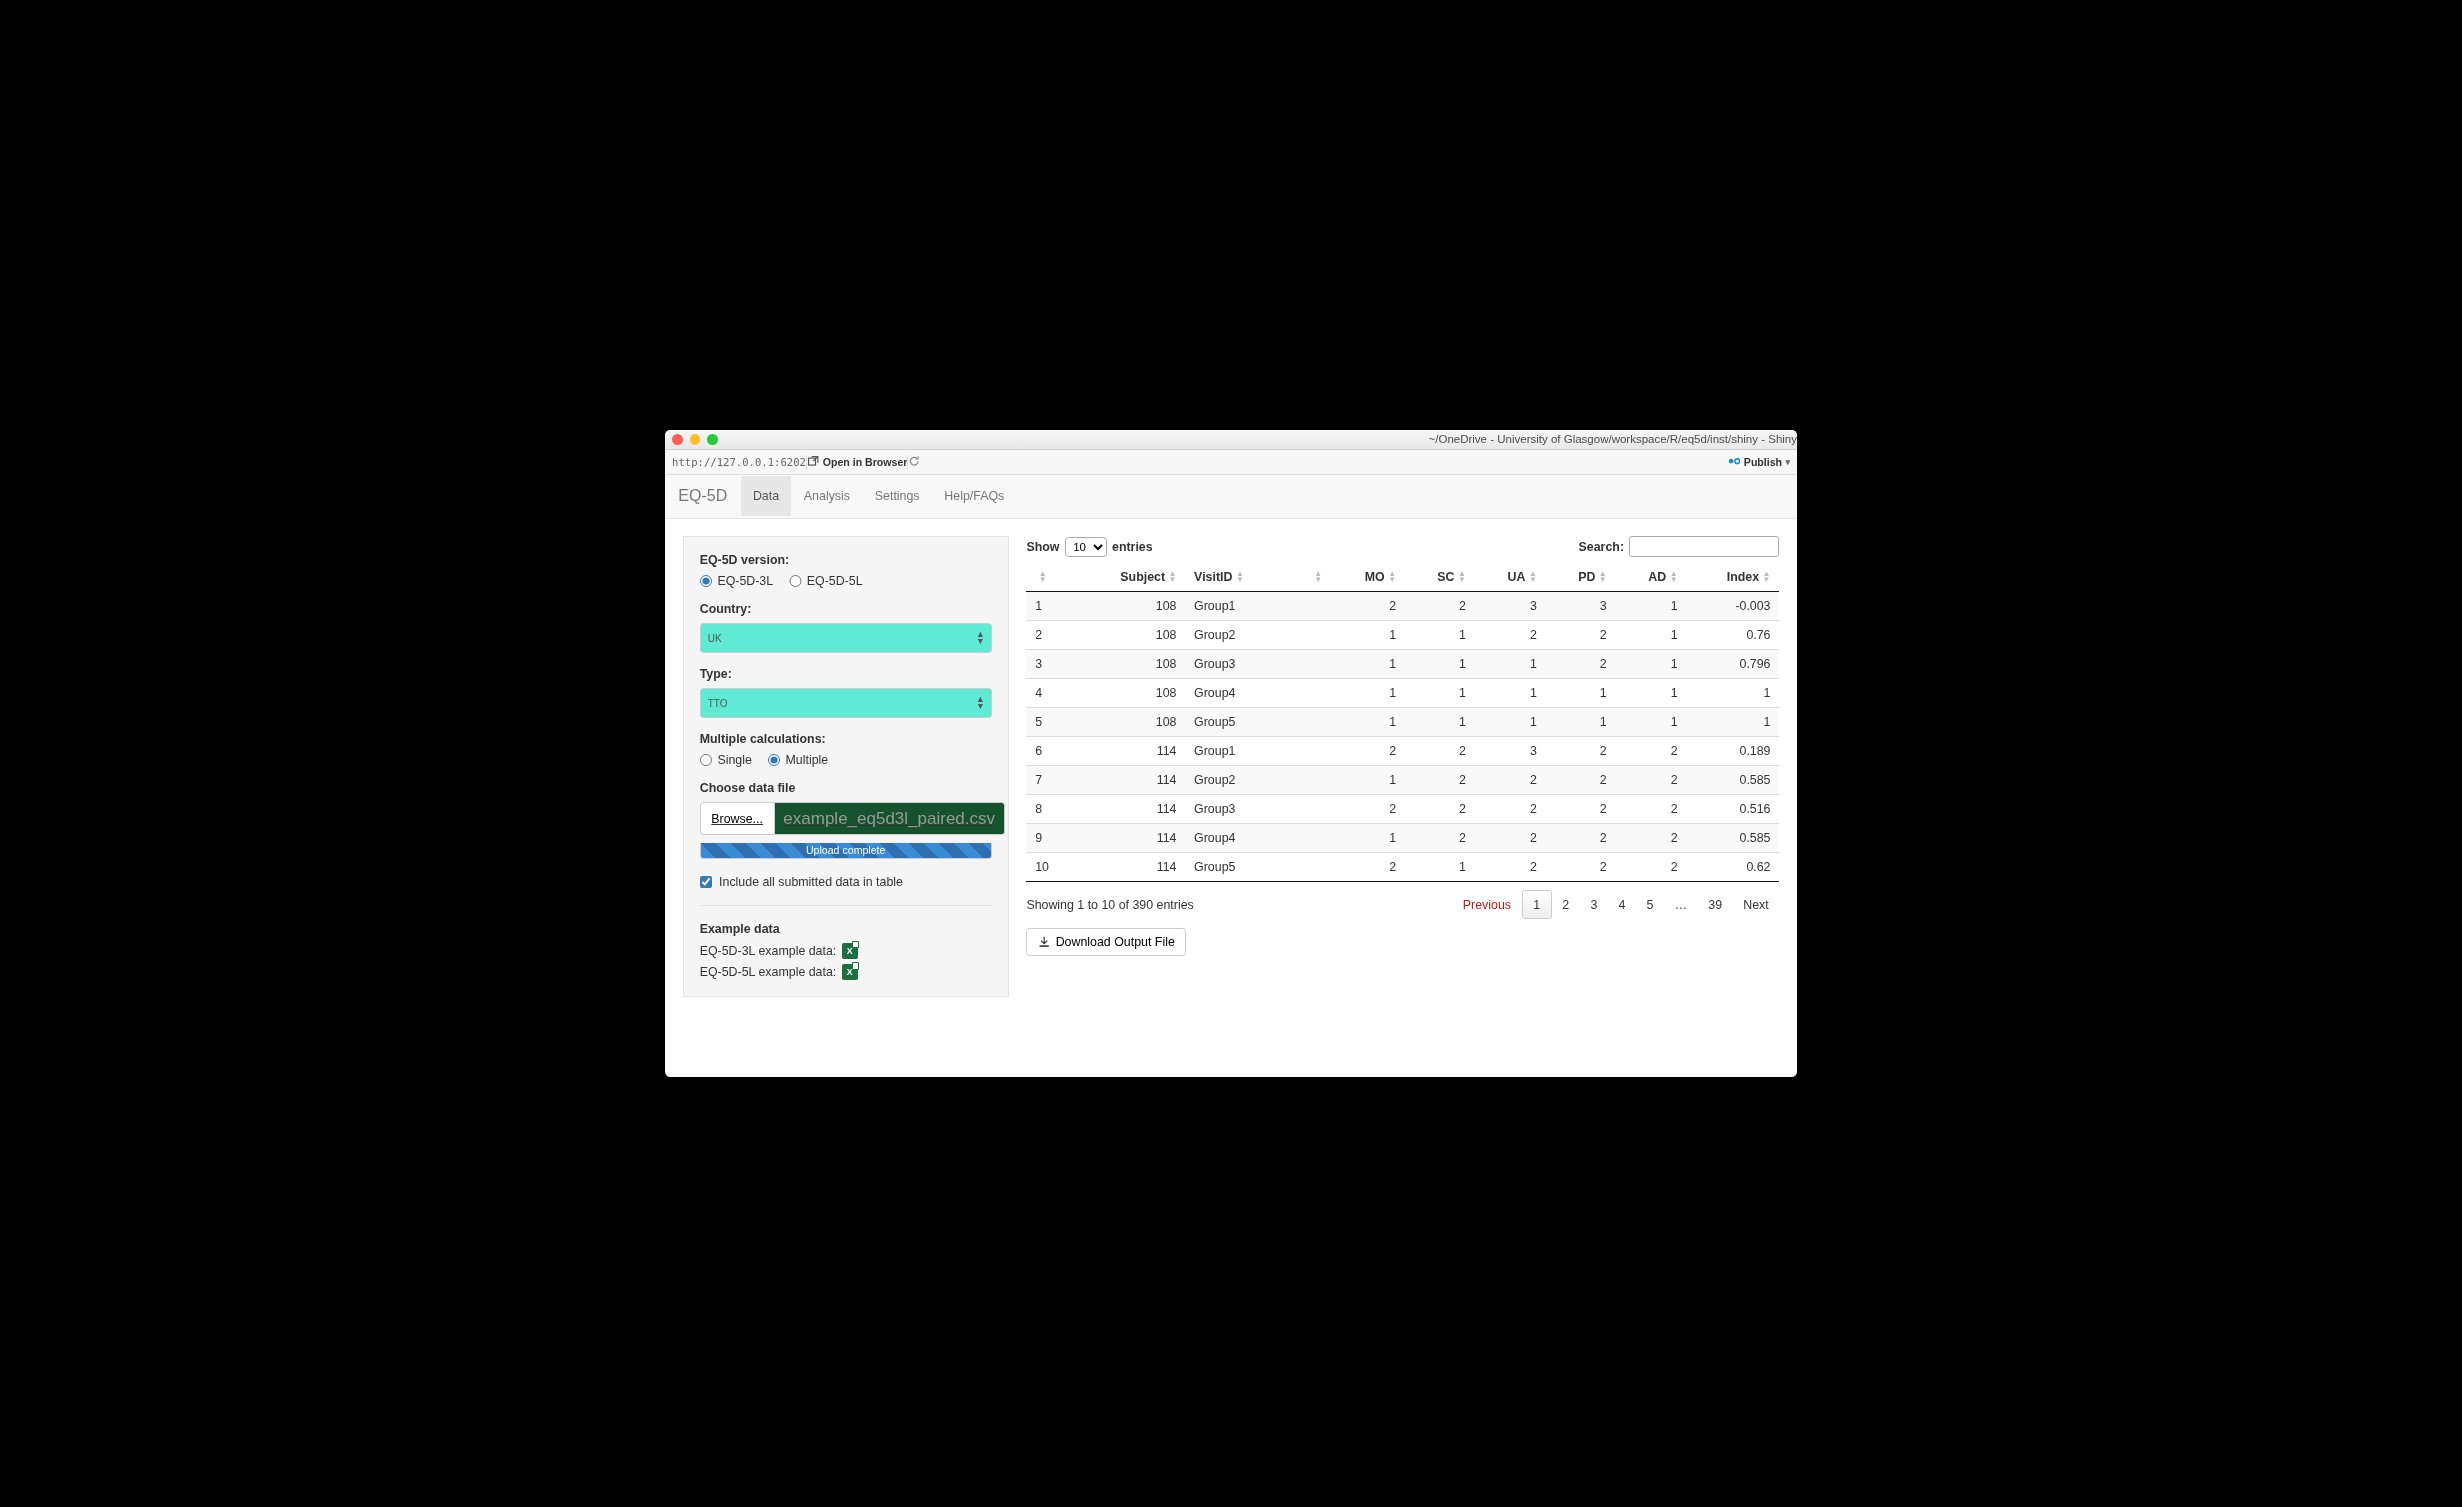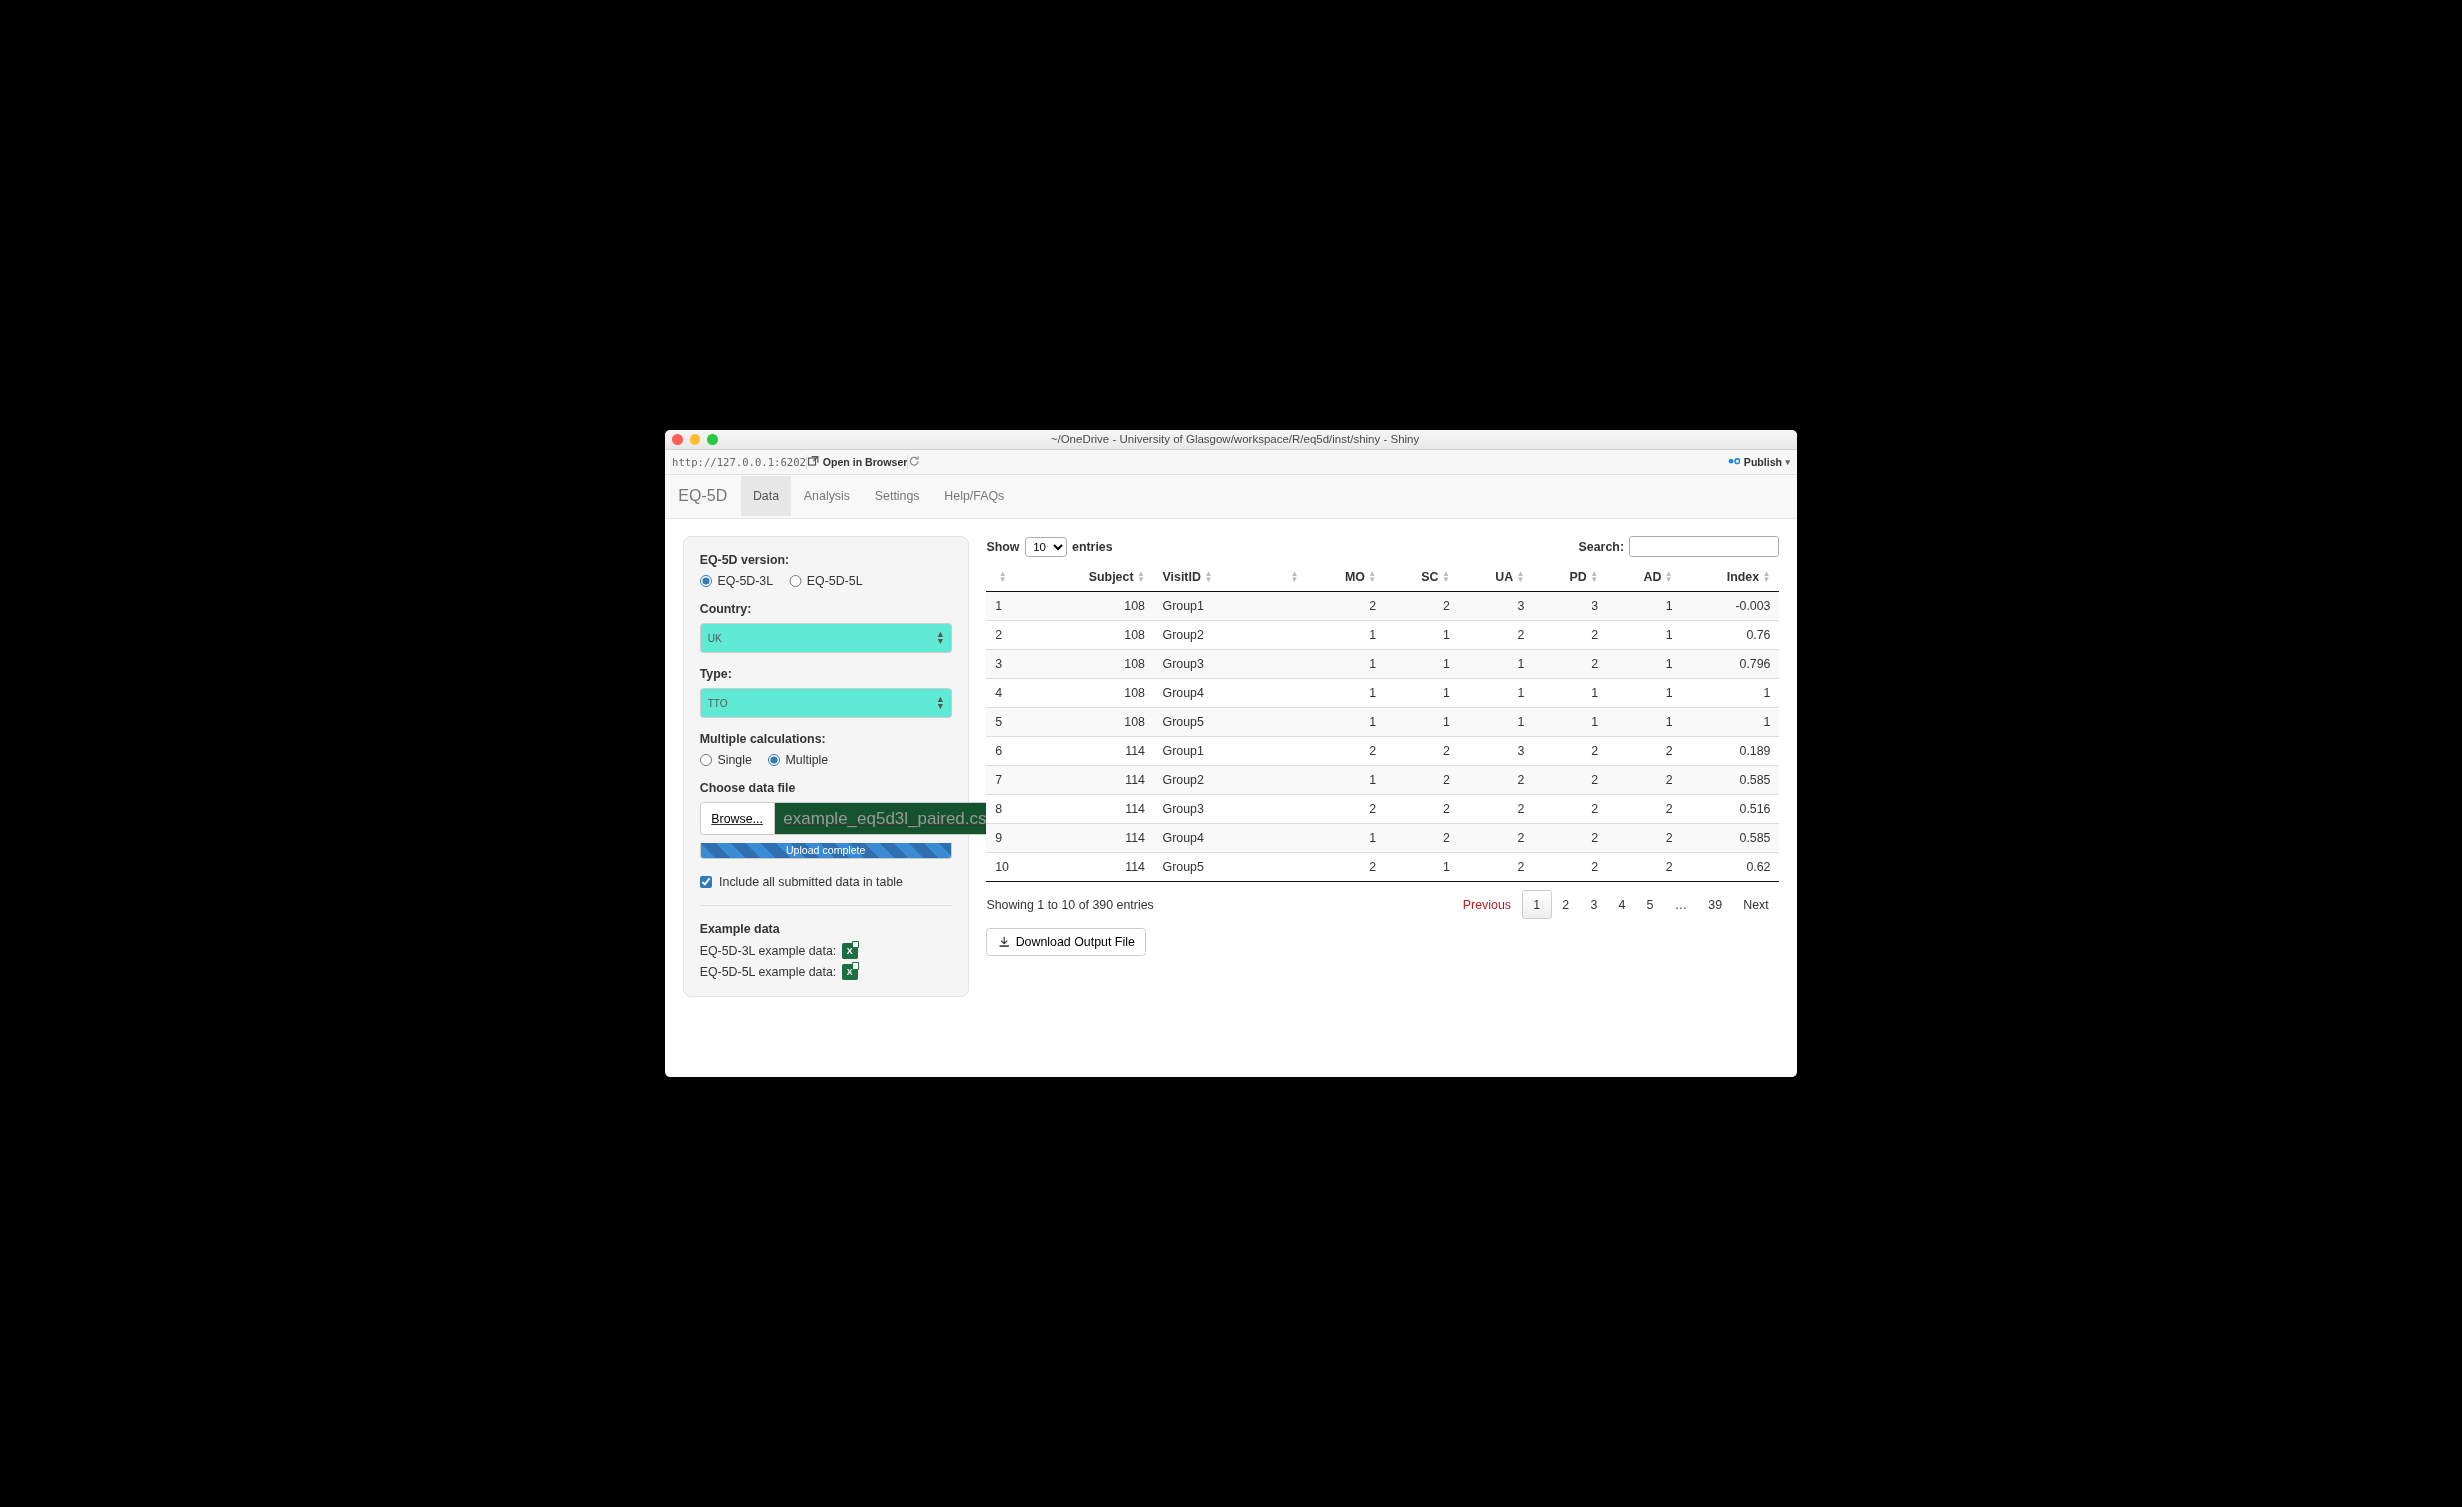--- a/index.html
+++ b/index.html
@@ -29,21 +29,21 @@
     align-items: center;
     padding: 0 7px;
     position: relative;
   }
   .traffic { display: flex; gap: 7px; }
   .traffic span { width: 10.6px; height: 10.6px; border-radius: 50%; display: inline-block; }
   .tl-close { background: #ff5f57; }
   .tl-min { background: #ffbd2e; }
   .tl-max { background: #28c940; }
   .win-title {
-    position: absolute; left: 8px; right: 0; text-align: center;
+    position: absolute; left: 8px; right: 0; text-align: right;
     font-size: 11.5px; color: #4a4a4a; pointer-events: none;
   }
   .toolbar {
     height: 25px;
     background: #f7f7f7;
     border-bottom: 0.9px solid #e1e1e1;
     display: flex; align-items: center;
     padding: 0 7px; gap: 0;
     font-size: 10.6px; color: #555;
   }
@@ -62,22 +62,22 @@
     border-bottom:0.9px solid #e7e7e7;
     display:flex; align-items:center;
     padding:0 13.3px; height:44px;
   }
   .brand { font-size:16px; color:#777; padding-right:13.3px;}
   .navtabs { display:flex; list-style:none; }
   .navtabs li { padding:13.3px 12.4px; color:#777; cursor:pointer; font-size:12.4px;}
   .navtabs li.active { background:#e7e7e7; color:#555;}
   .content { display:flex; padding:17.7px; gap:17.7px; align-items:flex-start;}
   .sidebar {
-    width: 286px; background:#f5f5f5; border:0.9px solid #e3e3e3;
-    border-radius:8px; padding:16px;
+    width: 326px; background:#f5f5f5; border:0.9px solid #e3e3e3;
+    border-radius:0; padding:16px;
   }
   .sidebar label.heading { font-weight:700; display:block; margin-bottom:7px; color:#333;}
   .radio-group { display:flex; gap:16px; margin-bottom:14px; align-items:center;}
   .radio-item { display:flex; align-items:center; gap:5.3px; cursor:pointer;}
   input[type=radio]{ accent-color:#337ab7; width:12.4px; height:12.4px;}
   .form-control {
     width:100%; height:30px; background:#5eead4; border:0.9px solid #ccc;
     border-radius:3.5px; padding:0 7px; font-size:10px; color:#555;
     appearance:none; position:relative;
   }

